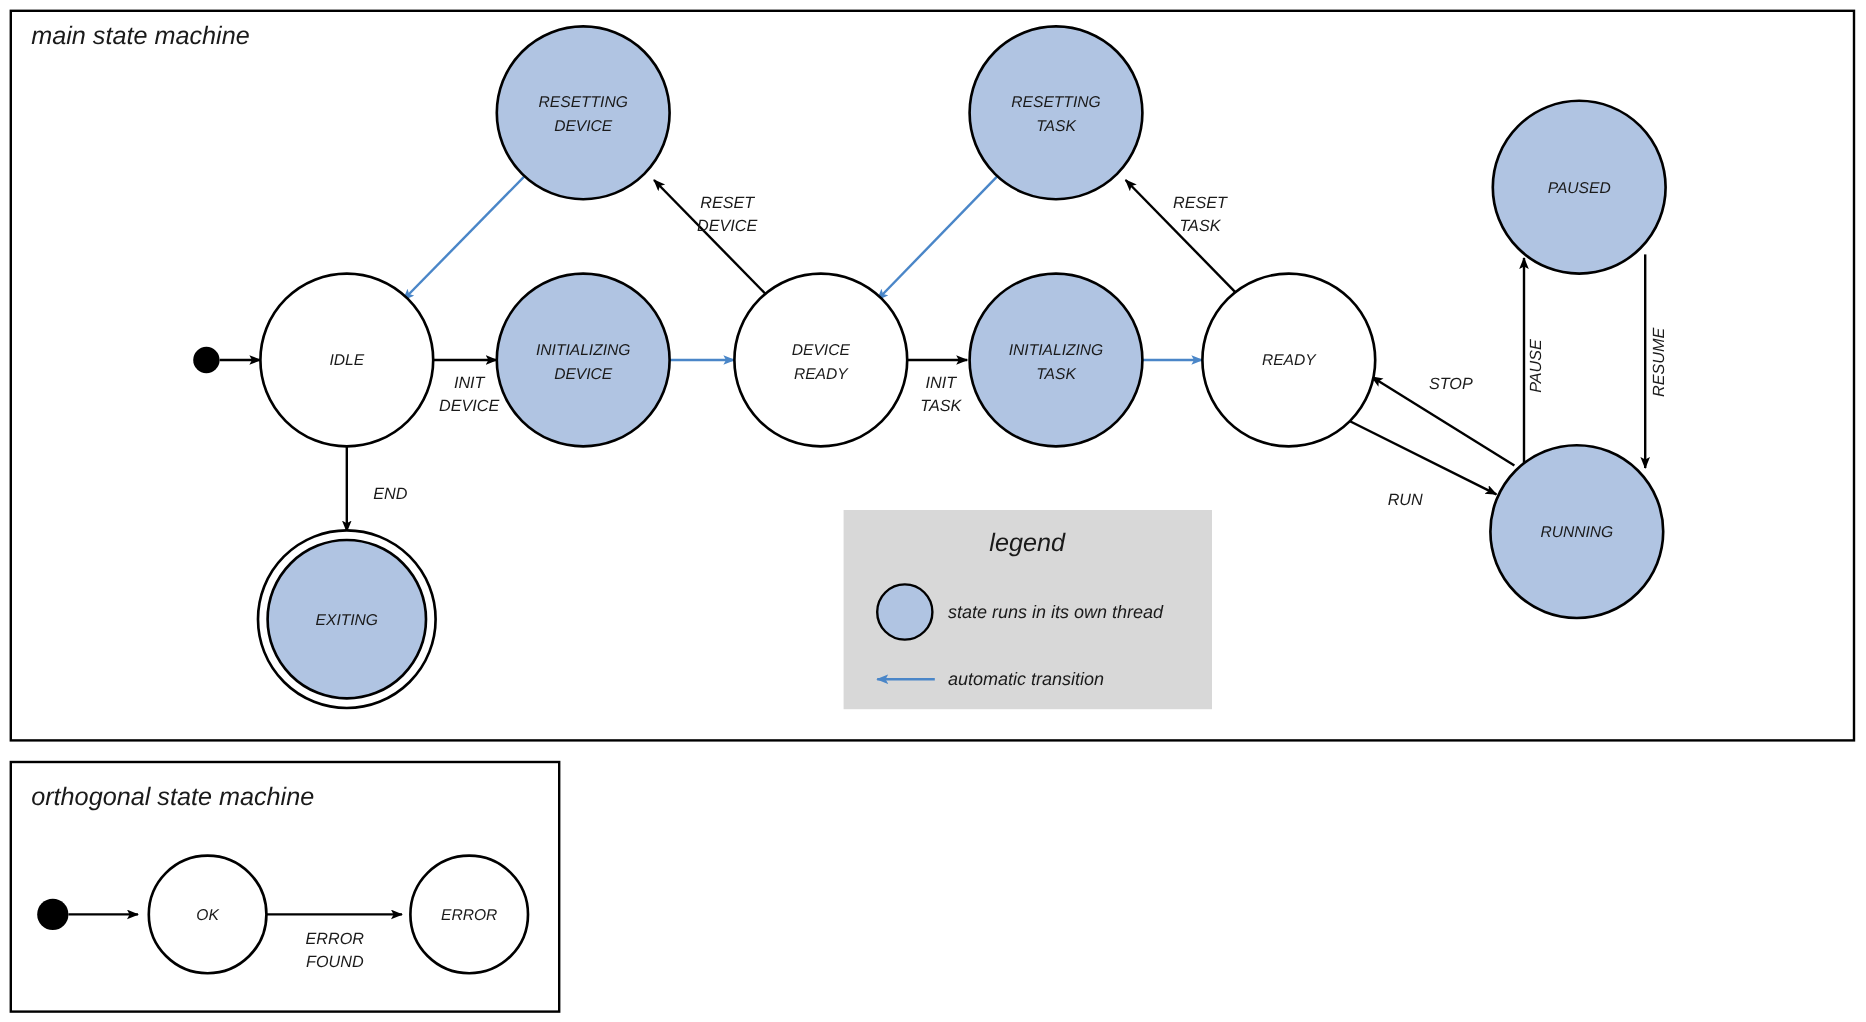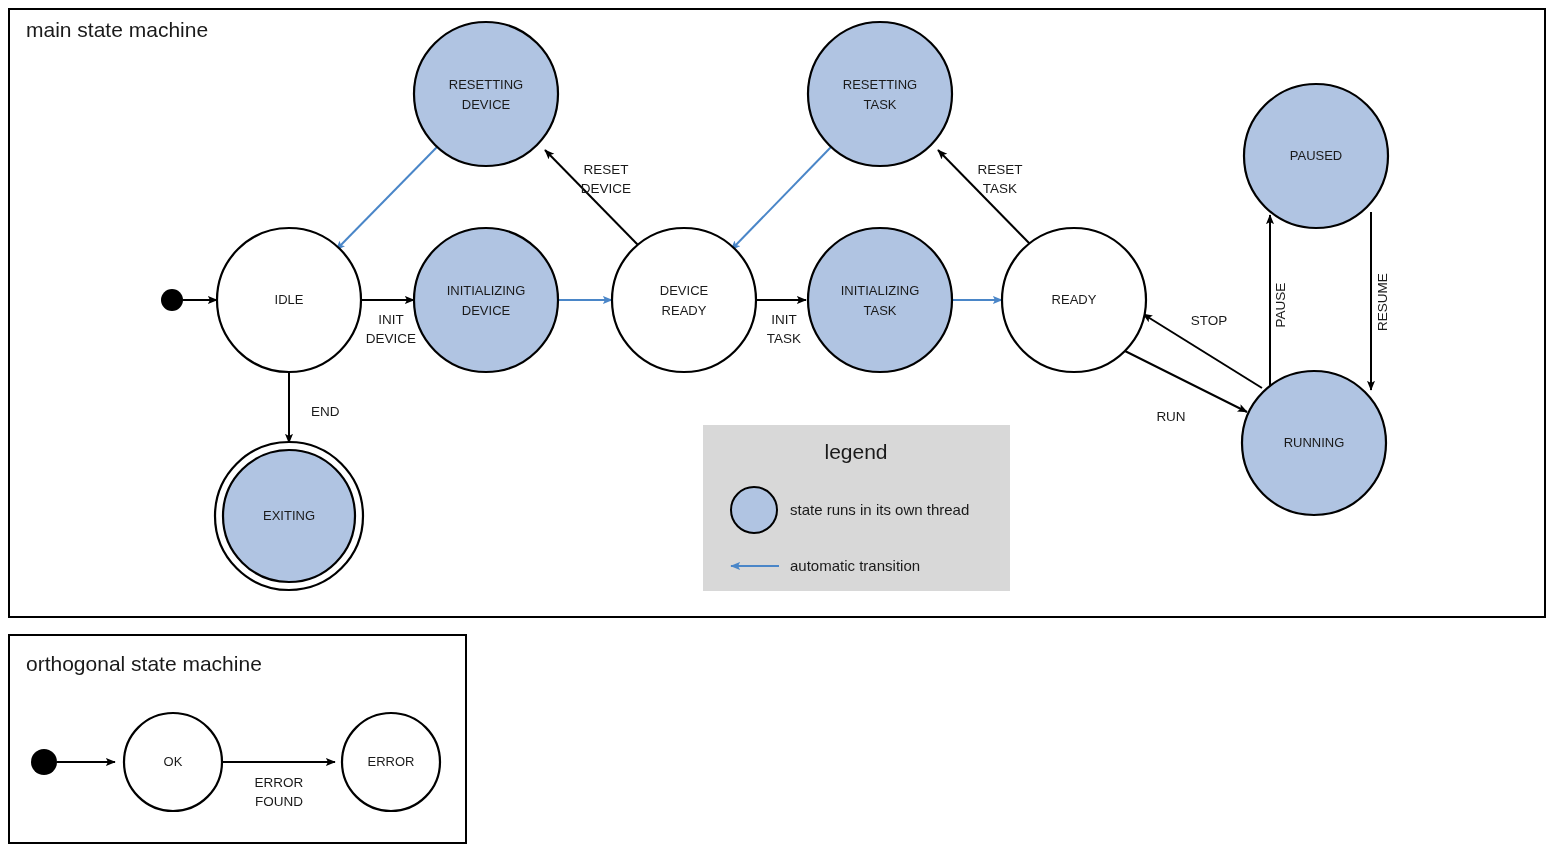--- a/index.html
+++ b/index.html
@@ -10,20 +10,21 @@
   body {
     width: 1555px;
     height: 852px;
     font-family: "Liberation Sans", sans-serif;
     overflow: hidden;
   }
   #canvas {
     position: relative;
     width: 1478px;
     height: 852px;
+    font-style: italic;
   }
   svg.diagram {
     position: absolute;
     left: 0;
     top: 0;
     width: 1555px;
     height: 852px;
   }
   .frame-rect {
     fill: #ffffff;

